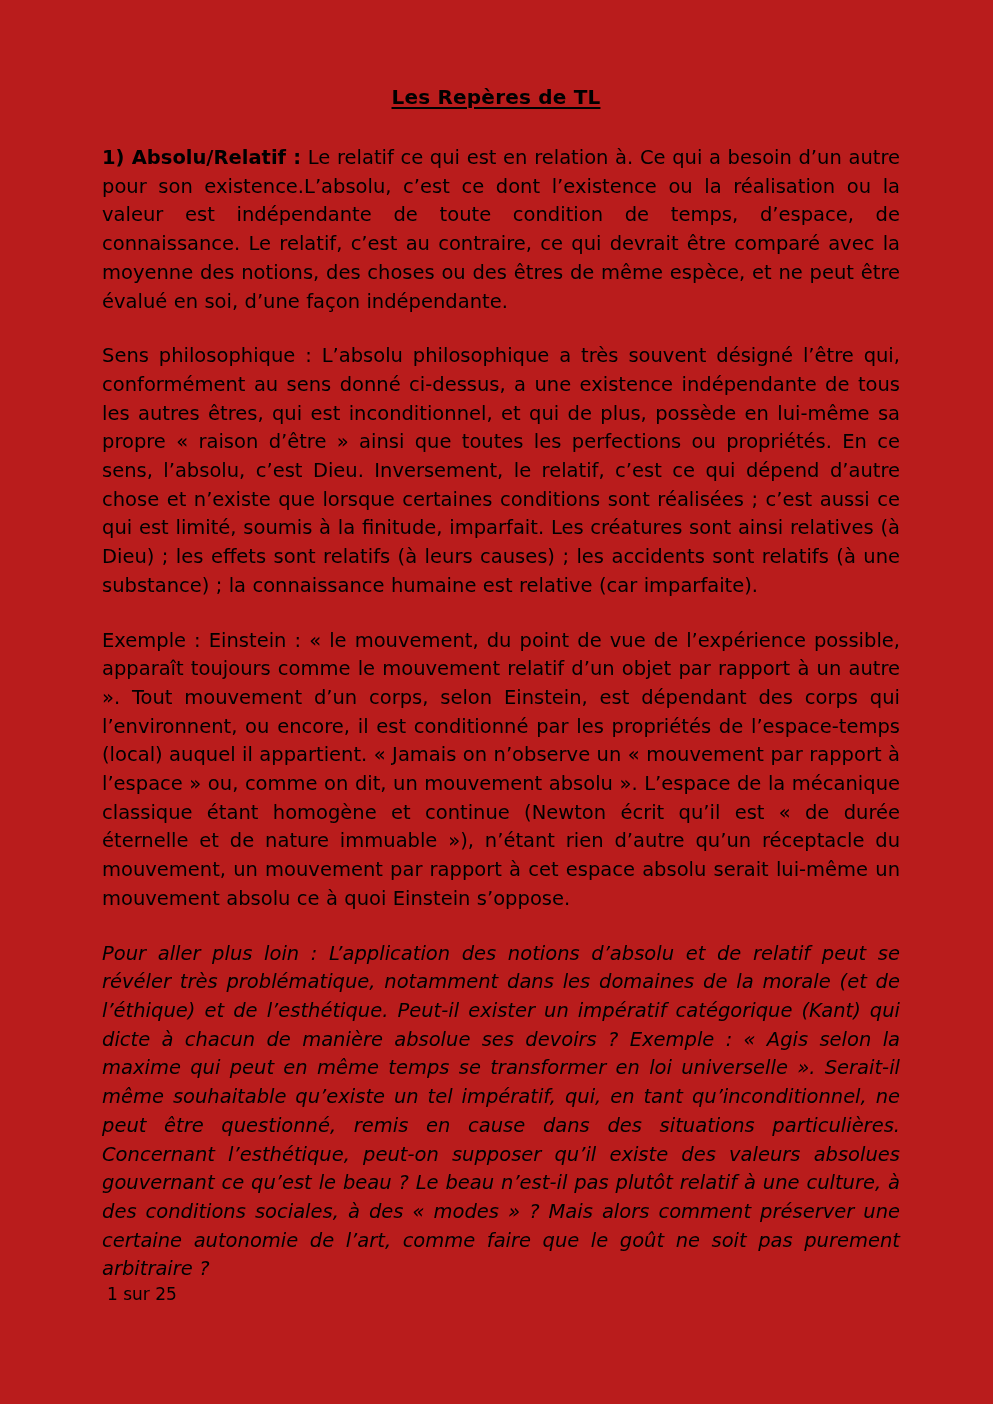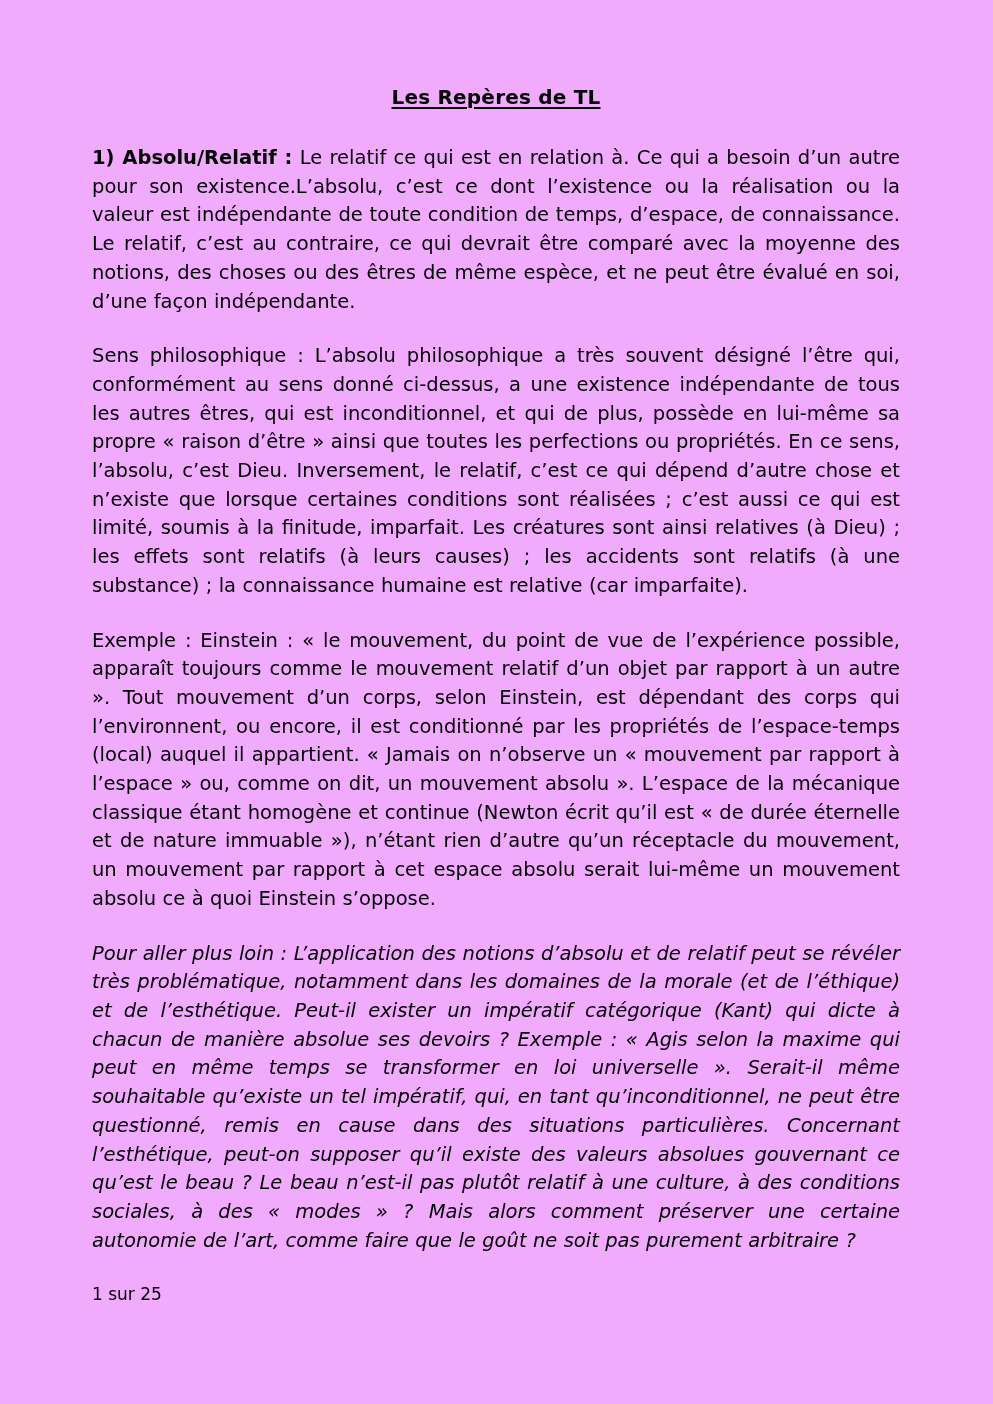--- a/index.html
+++ b/index.html
@@ -10,21 +10,21 @@
   }
   body {
     font-family: "DejaVu Sans", sans-serif;
     color: #000000;
     -webkit-font-smoothing: antialiased;
   }
   .page {
     position: relative;
     width: 993px;
     height: 1404px;
-    background: #f0abfc;
+    background: #b91c1c;
     overflow: hidden;
     box-sizing: border-box;
   }
   .content {
     position: absolute;
     left: 92px;
     top: 84px;
     width: 808px;
   }
   .doc-title {
@@ -35,33 +35,33 @@
     text-underline-offset: 3px;
     margin: 0 0 34px 0;
     letter-spacing: 0.2px;
     line-height: 26px;
   }
   .para {
     font-size: 19.5px;
     line-height: 28.7px;
     text-align: justify;
     text-justify: inter-word;
-    margin: 0 0 26px 0;
+    margin: 0 0 26px 10px;
     word-spacing: 0.2px;
   }
   .para:last-of-type {
     margin-bottom: 0;
     font-style: italic;
   }
   .para .lead {
     font-weight: bold;
   }
   .page-footer {
     position: absolute;
-    left: 92px;
+    left: 107px;
     top: 1283px;
     font-family: "DejaVu Sans", sans-serif;
     font-size: 17px;
     line-height: 22px;
     color: #000000;
   }
 </style>
 </head>
 <body>
 

